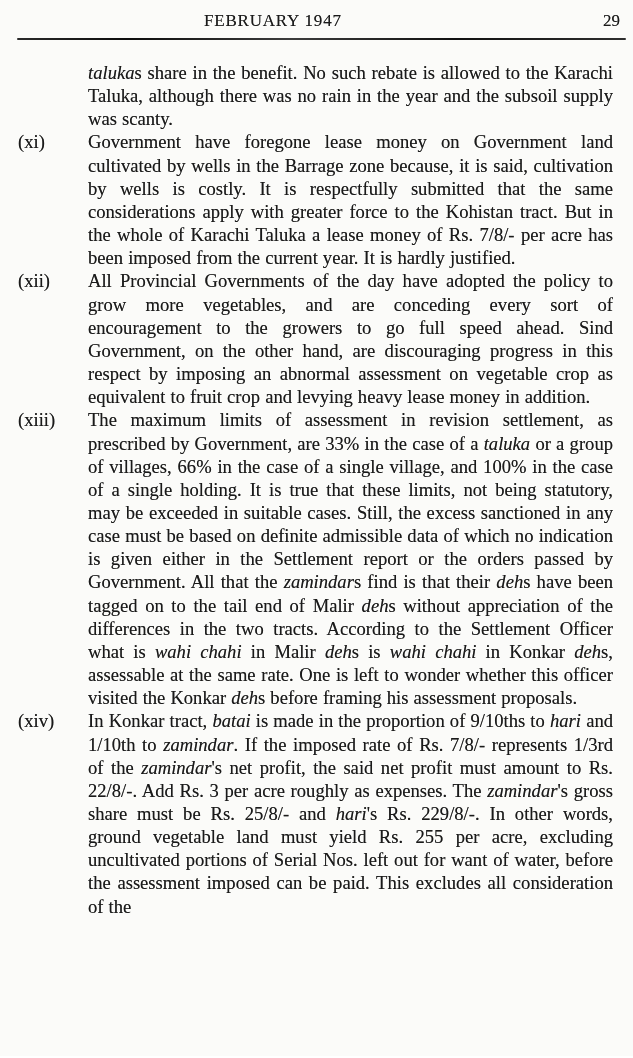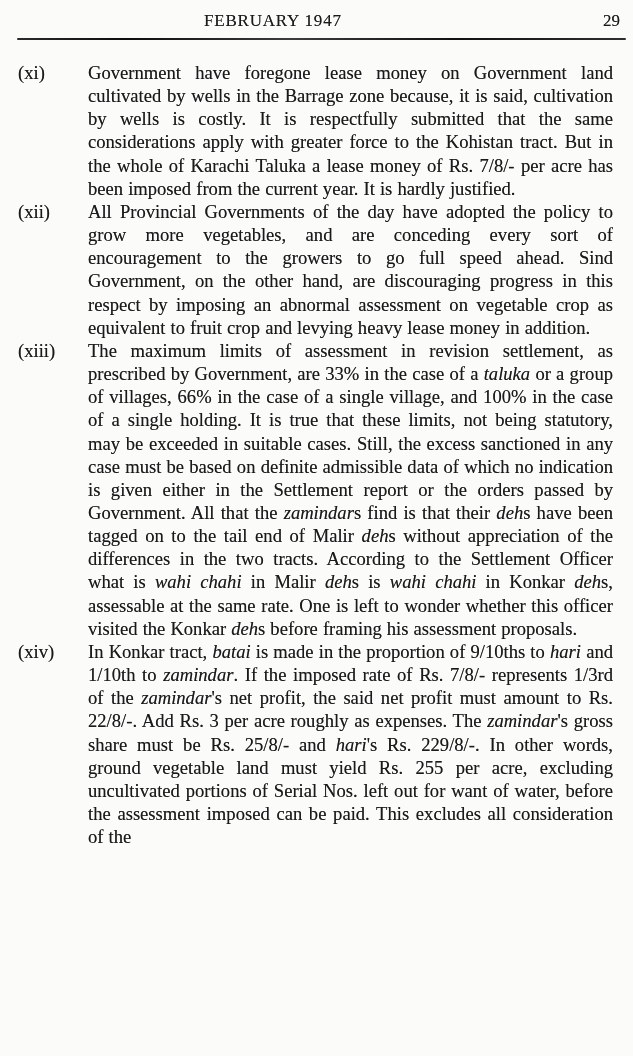--- a/index.html
+++ b/index.html
@@ -67,18 +67,19 @@
 </head>
 <body>
 
 <div class="page">
   <div>
     <span class="header-title">FEBRUARY 1947</span>
     <span class="page-number">29</span>
   </div>
   <div class="header-rule"></div>
   <div class="page-body" id="paragraphs">
+      <div class="para"><span><i>taluka</i><span>s share in the benefit. No such rebate is allowed to the Karachi Taluka, although there was no rain in the year and the subsoil supply was scanty.</span></span></div>
       <div class="para"><span class="label">(xi)</span><span><span>Government have foregone lease money on Government land cultivated by wells in the Barrage zone because, it is said, cultivation by wells is costly. It is respectfully submitted that the same considerations apply with greater force to the Kohistan tract. But in the whole of Karachi Taluka a lease money of Rs. 7/8/- per acre has been imposed from the current year. It is hardly justified.</span></span></div>
       <div class="para"><span class="label">(xii)</span><span><span>All Provincial Governments of the day have adopted the policy to grow more vegetables, and are conceding every sort of encouragement to the growers to go full speed ahead. Sind Government, on the other hand, are discouraging progress in this respect by imposing an abnormal assessment on vegetable crop as equivalent to fruit crop and levying heavy lease money in addition.</span></span></div>
       <div class="para"><span class="label">(xiii)</span><span><span>The maximum limits of assessment in revision settlement, as prescribed by Government, are 33% in the case of a </span><i>taluka</i><span> or a group of villages, 66% in the case of a single village, and 100% in the case of a single holding. It is true that these limits, not being statutory, may be exceeded in suitable cases. Still, the excess sanctioned in any case must be based on definite admissible data of which no indication is given either in the Settlement report or the orders passed by Government. All that the </span><i>zamindar</i><span>s find is that their </span><i>deh</i><span>s have been tagged on to the tail end of Malir </span><i>deh</i><span>s without appreciation of the differences in the two tracts. According to the Settlement Officer what is </span><i>wahi chahi</i><span> in Malir </span><i>deh</i><span>s is </span><i>wahi chahi</i><span> in Konkar </span><i>deh</i><span>s, assessable at the same rate. One is left to wonder whether this officer visited the Konkar </span><i>deh</i><span>s before framing his assessment proposals.</span></span></div>
       <div class="para"><span class="label">(xiv)</span><span><span>In Konkar tract, </span><i>batai</i><span> is made in the proportion of 9/10ths to </span><i>hari</i><span> and 1/10th to </span><i>zamindar</i><span>. If the imposed rate of Rs. 7/8/- represents 1/3rd of the </span><i>zamindar</i><span>'s net profit, the said net profit must amount to Rs. 22/8/-. Add Rs. 3 per acre roughly as expenses. The </span><i>zamindar</i><span>'s gross share must be Rs. 25/8/- and </span><i>hari</i><span>'s Rs. 229/8/-. In other words, ground vegetable land must yield Rs. 255 per acre, excluding uncultivated portions of Serial Nos. left out for want of water, before the assessment imposed can be paid. This excludes all consideration of the</span></span></div>
     </div>
 </div>
 
 </body></html>

